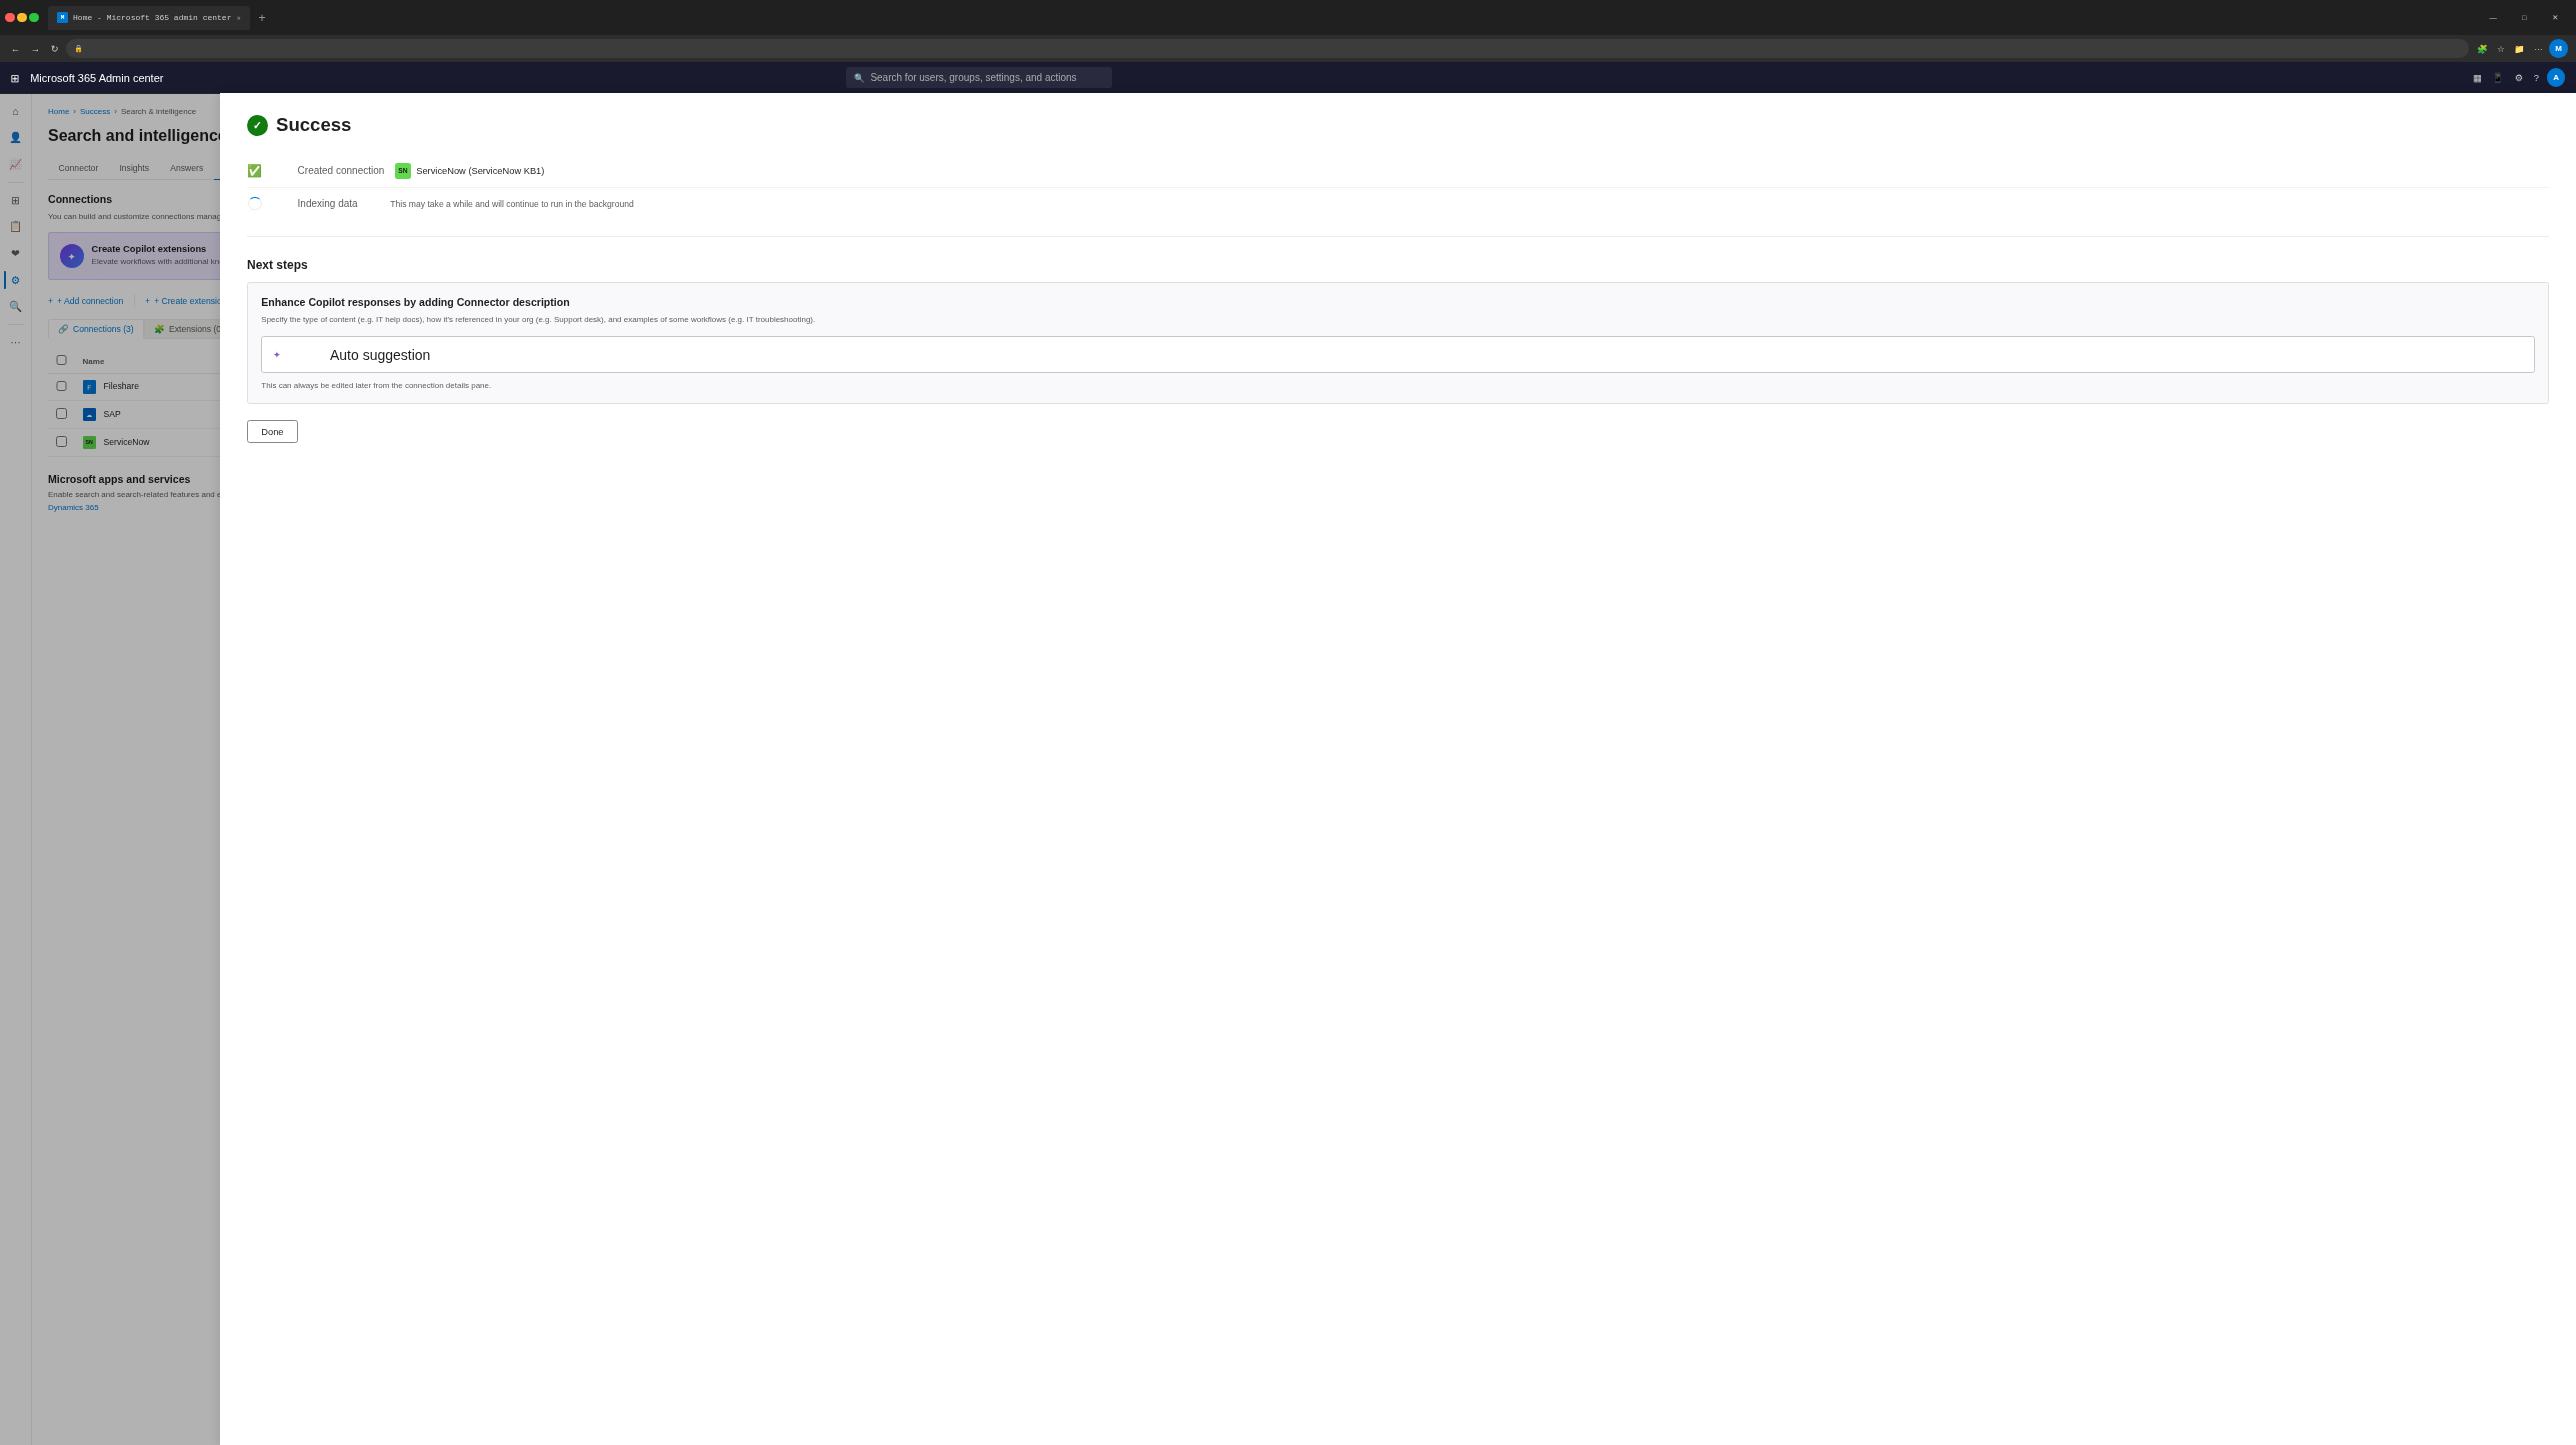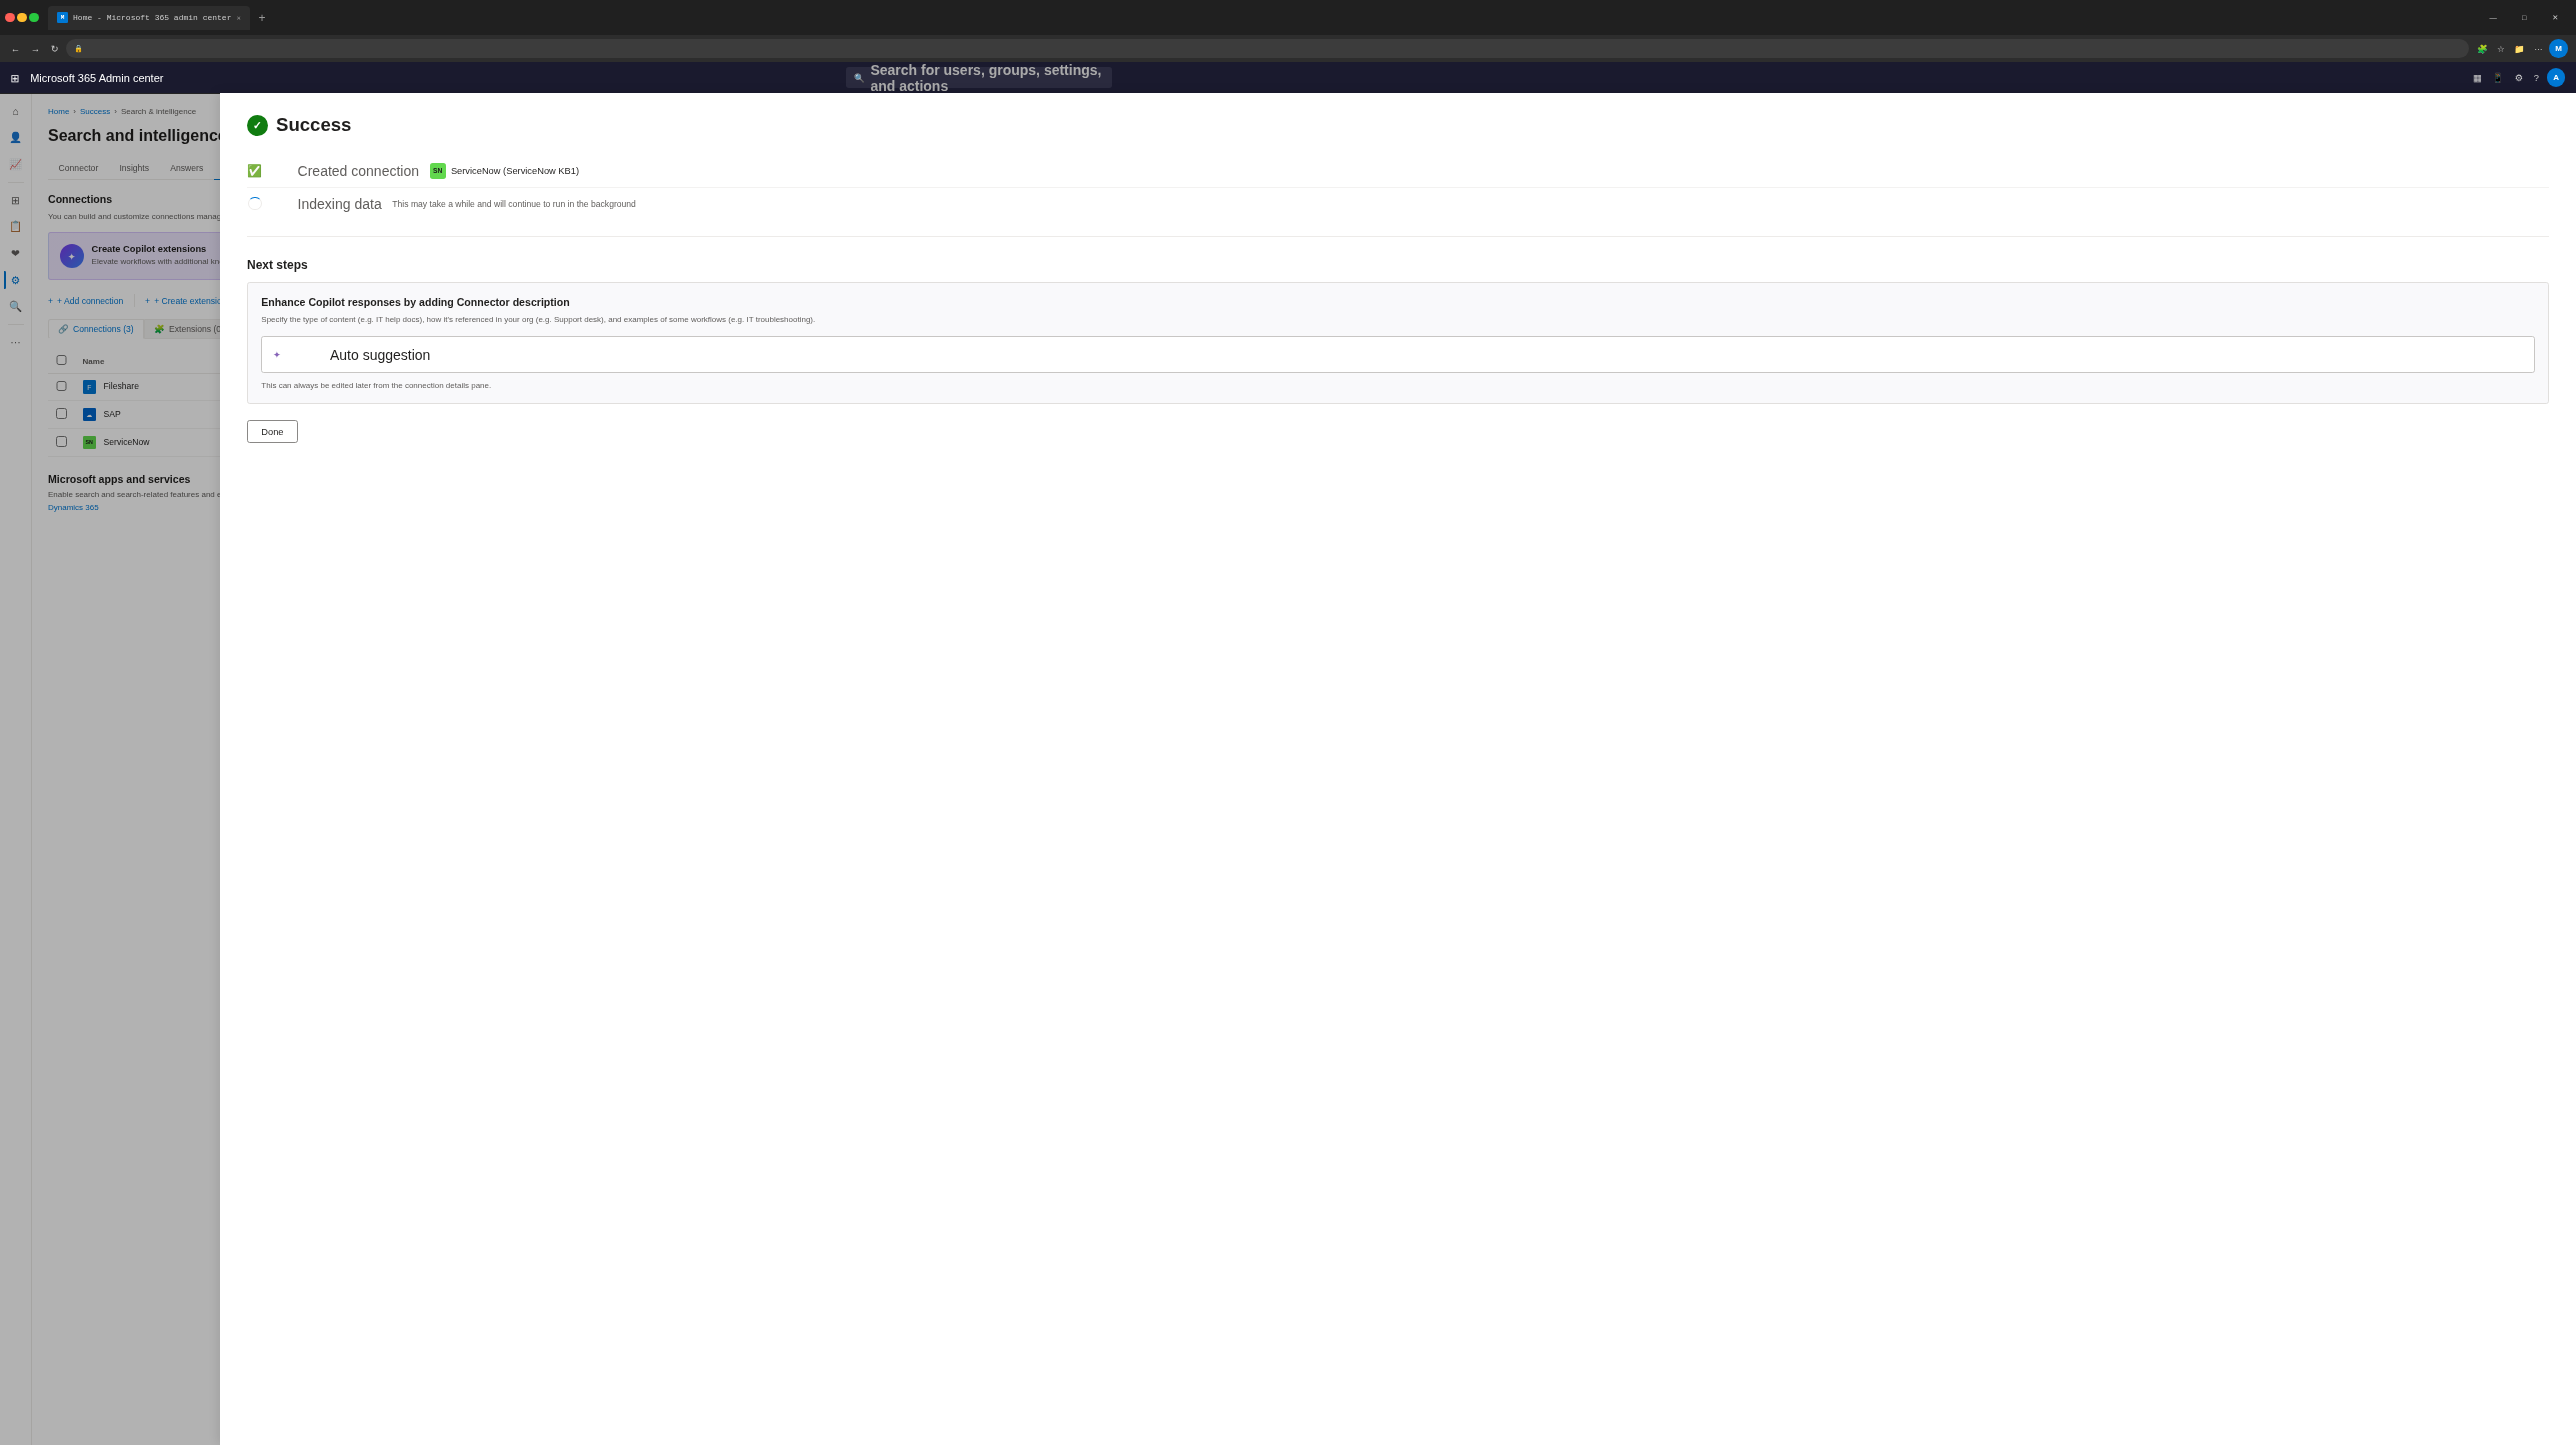--- a/index.html
+++ b/index.html
@@ -71,21 +71,21 @@
       max-width: 266px;
       background: #2a2a3e;
       border-radius: 2.7px;
       height: 21px;
       display: flex;
       align-items: center;
       padding: 0 8px;
       gap: 5.3px;
       margin: 0 auto;
     }
-    .search-placeholder { color: #aaa; font-size: 14px; font-weight: bold; }
+    .search-placeholder { color: #aaa; font-size: 10px; }
     .header-icons { display: flex; gap: 5.3px; align-items: center; margin-left: auto; }
     .header-icon { color: #ccc; cursor: pointer; font-size: 9.3px; padding: 2.7px; border-radius: 2.7px; }
 
     
     .app-layout {
       display: flex;
       height: calc(100vh - 93px);
     }
 
     
@@ -278,21 +278,21 @@
     }
 
     
     .status-steps { margin-bottom: 21px; border-bottom: 0.7px solid #edebe9; padding-bottom: 16px; }
     .status-step { display: flex; align-items: center; padding: 8px 0; border-bottom: 0.7px solid #f3f2f1; gap: 10.6px; }
     .status-step:last-child { border-bottom: none; }
     .step-icon { width: 16px; height: 16px; display: flex; align-items: center; justify-content: center; flex-shrink: 0; }
     .step-check { color: #107c10; font-size: 12px; }
     .step-spinner { width: 13.3px; height: 13.3px; border: 1.3px solid #edebe9; border-top-color: #0078d4; border-radius: 50%; animation: spin 1s linear infinite; }
     @keyframes spin { to { transform: rotate(360deg); } }
-    .step-label { font-size: 14px; color: #605e5c; min-width: 106px; padding-left: 24px; }
+    .step-label { font-size: 10px; color: #605e5c; min-width: 106px; padding-left: 24px; }
     .step-value { font-size: 9.3px; color: #201f1e; display: flex; align-items: center; gap: 5.3px; }
     .servicenow-icon { width: 16px; height: 16px; border-radius: 2.7px; background: #62d84e; display: flex; align-items: center; justify-content: center; font-size: 6.7px; color: #1a1a1a; font-weight: bold; }
     .step-note { font-size: 8.6px; color: #605e5c; }
 
     
     .next-steps-title { font-size: 12px; font-weight: 600; color: #201f1e; margin-bottom: 10.6px; }
     .enhance-card {
       border: 0.7px solid #e1dfdd;
       border-radius: 2.7px;
       padding: 13.3px;

